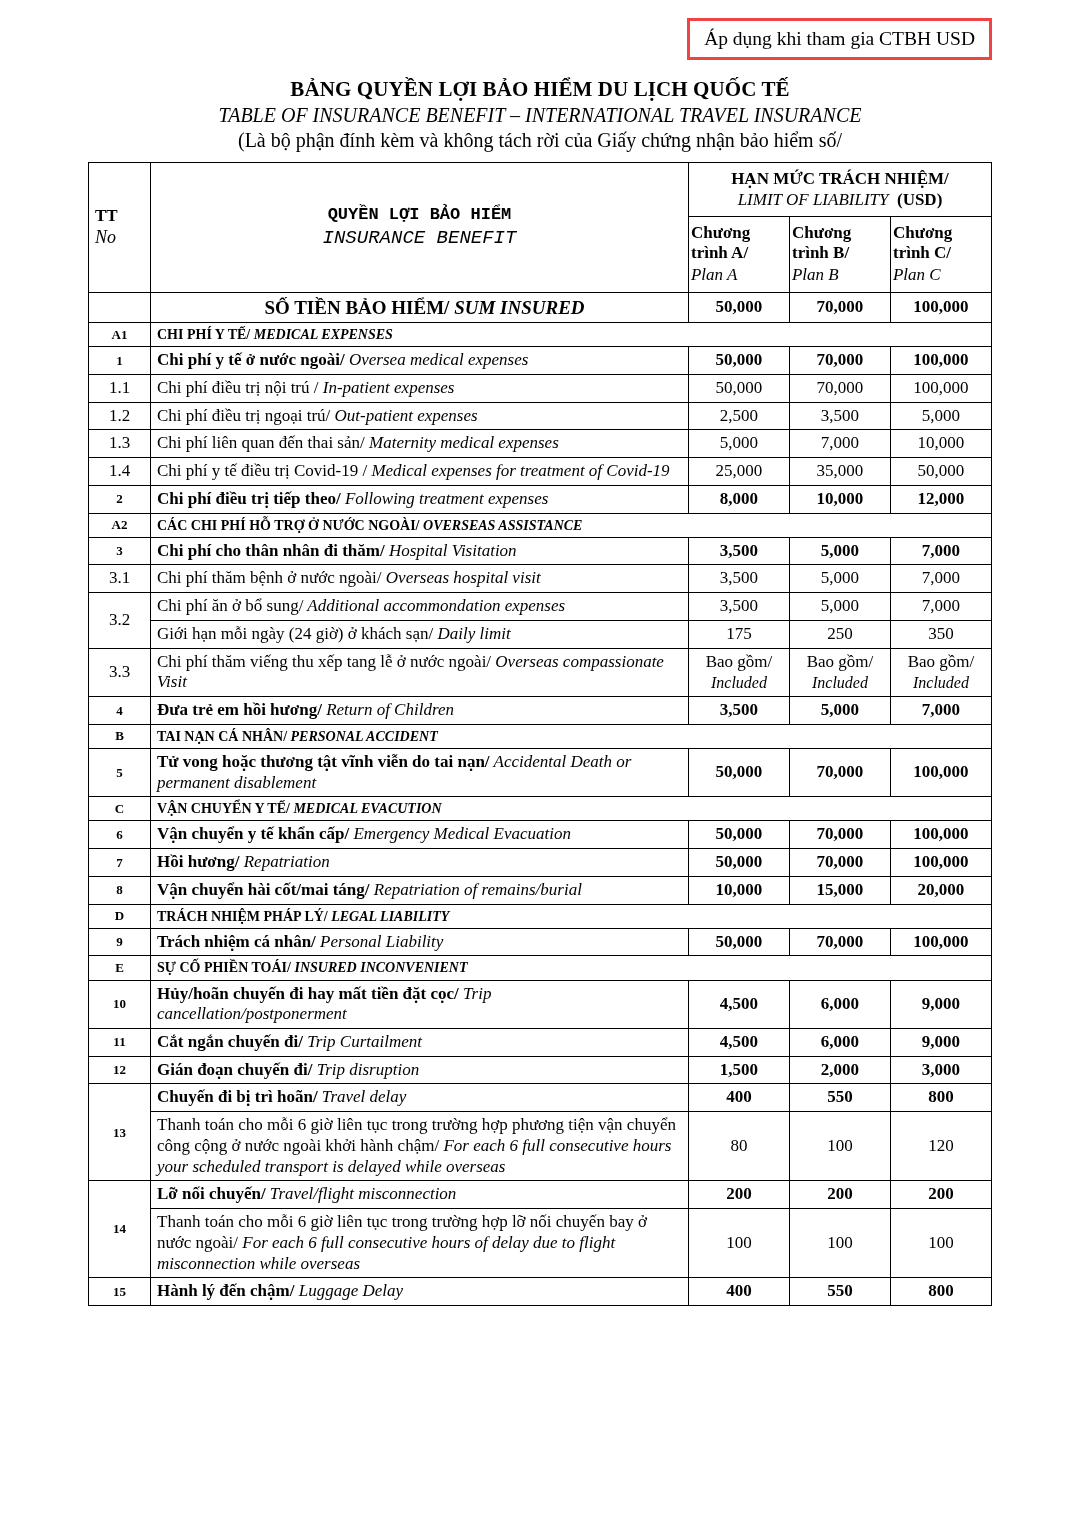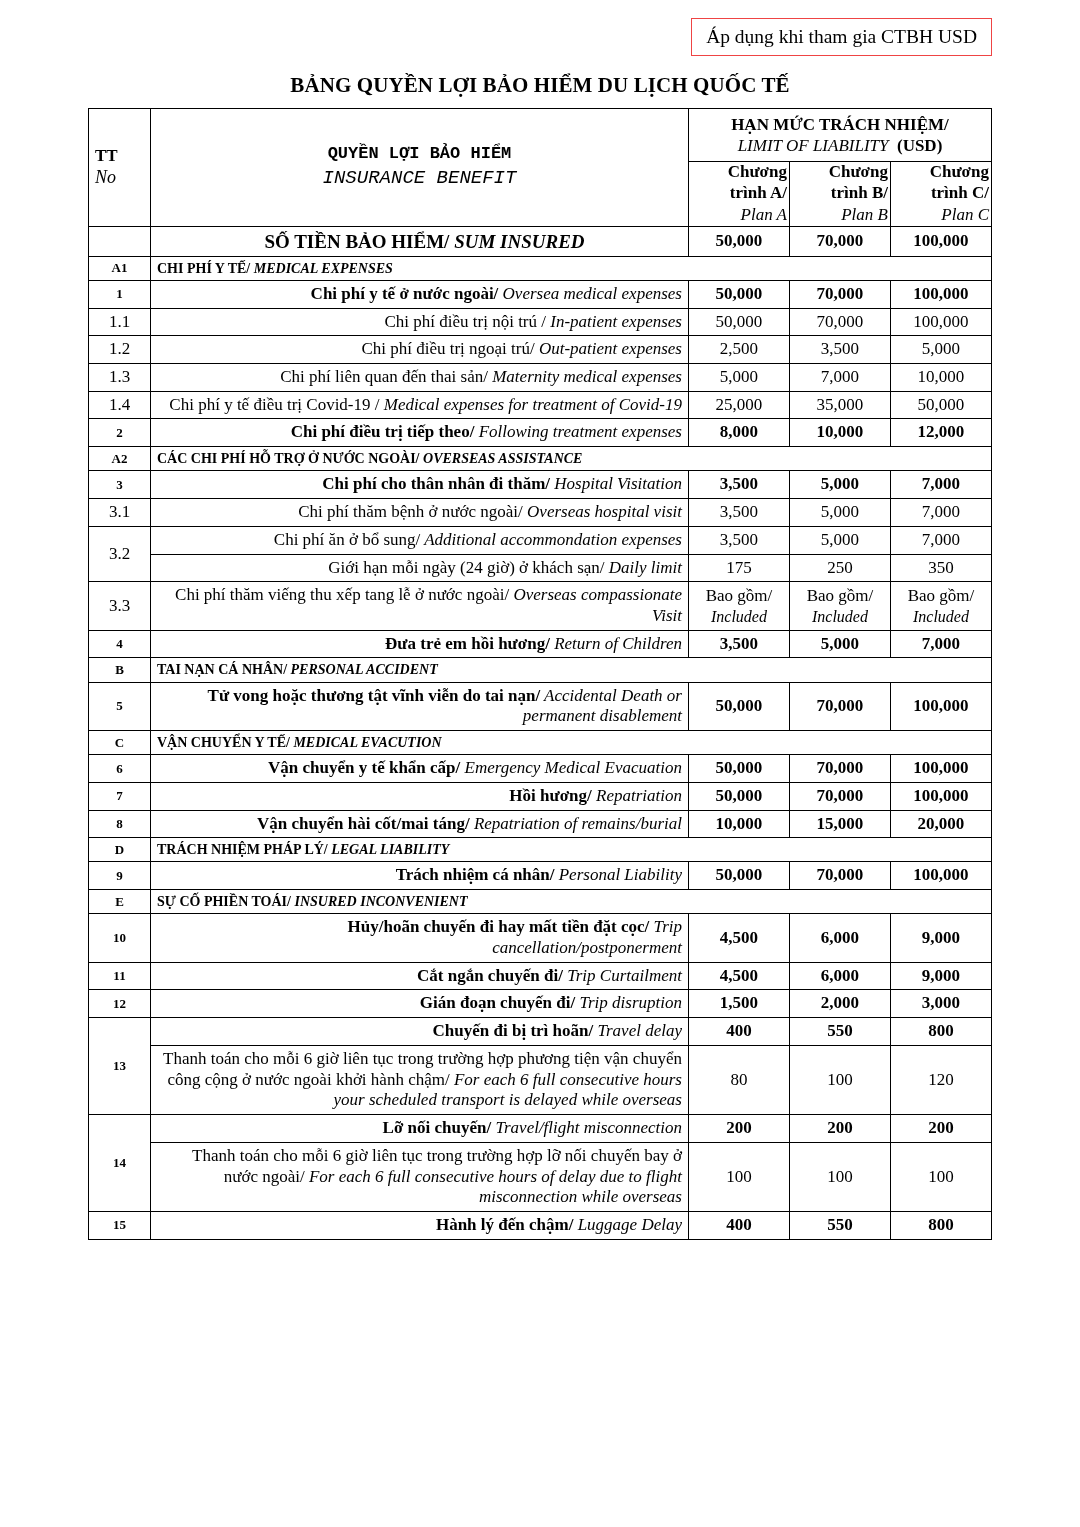--- a/index.html
+++ b/index.html
@@ -22,21 +22,21 @@
     padding: 18px 88px 0 88px;
     position: relative;
   }
   
   .stamp-row {
     display: flex;
     justify-content: flex-end;
     margin-bottom: 16px;
   }
   .stamp-box {
-    border: 1px solid #ef4444;
+    border: 3px solid #ef4444;
     padding: 7px 14px 8px 14px;
     font-size: 19.5px;
     line-height: 1.1;
     white-space: nowrap;
   }
   
   .title-block {
     text-align: center;
     line-height: 1.26;
   }
@@ -105,25 +105,25 @@
     padding-top: 6px !important;
     padding-bottom: 5px !important;
   }
   .hdr-limit .it {
     font-weight: normal;
     font-style: italic;
     display: block;
   }
   .hdr-limit .it b { font-weight: bold; font-style: normal; }
   .hdr-plan {
-    text-align: right;
+    text-align: left;
     font-weight: bold;
     font-size: 18px;
     line-height: 1.15;
-    padding: 0 2px !important;
+    padding: 6px 2px !important;
   }
   .hdr-plan .it {
     font-weight: normal;
     font-style: italic;
     display: block;
     margin-top: 1px;
   }
   td.no {
     text-align: center;
     font-size: 17px;
@@ -133,21 +133,21 @@
     text-align: center;
     font-size: 17px;
     white-space: nowrap;
   }
   td.val.b { font-weight: bold; }
   td.val .inc-it {
     display: block;
     font-style: italic;
     font-size: 16px;
   }
-  td.ben { text-align: right; }
+  td.ben { text-align: left; }
   td.ben .vi { font-weight: normal; }
   td.ben.b .vi { font-weight: bold; }
   td.ben .en { font-style: italic; }
   .sum-row td.sumlabel {
     text-align: center;
     font-weight: bold;
     font-size: 19px;
     padding-left: 16px;
   }
   .sum-row td.sumlabel .en { font-style: italic; font-weight: bold; }
@@ -161,20 +161,22 @@
 <body>
 
 <div class="page">
 
   <div class="stamp-row">
     <div class="stamp-box">Áp dụng khi tham gia CTBH USD</div>
   </div>
 
   <div class="title-block">
     <div class="t1">BẢNG QUYỀN LỢI BẢO HIỂM DU LỊCH QUỐC TẾ</div>
+    <div class="t2">TABLE OF INSURANCE BENEFIT – INTERNATIONAL TRAVEL INSURANCE</div>
+    <div class="t3">(Là bộ phận đính kèm và không tách rời của Giấy chứng nhận bảo hiểm số/</div>
   </div>
 
   <table class="benefit">
     <colgroup>
       <col class="c-no">
         <col class="c-ben">
         <col class="c-plan">
         <col class="c-plan">
         <col class="c-plan">
     </colgroup>

